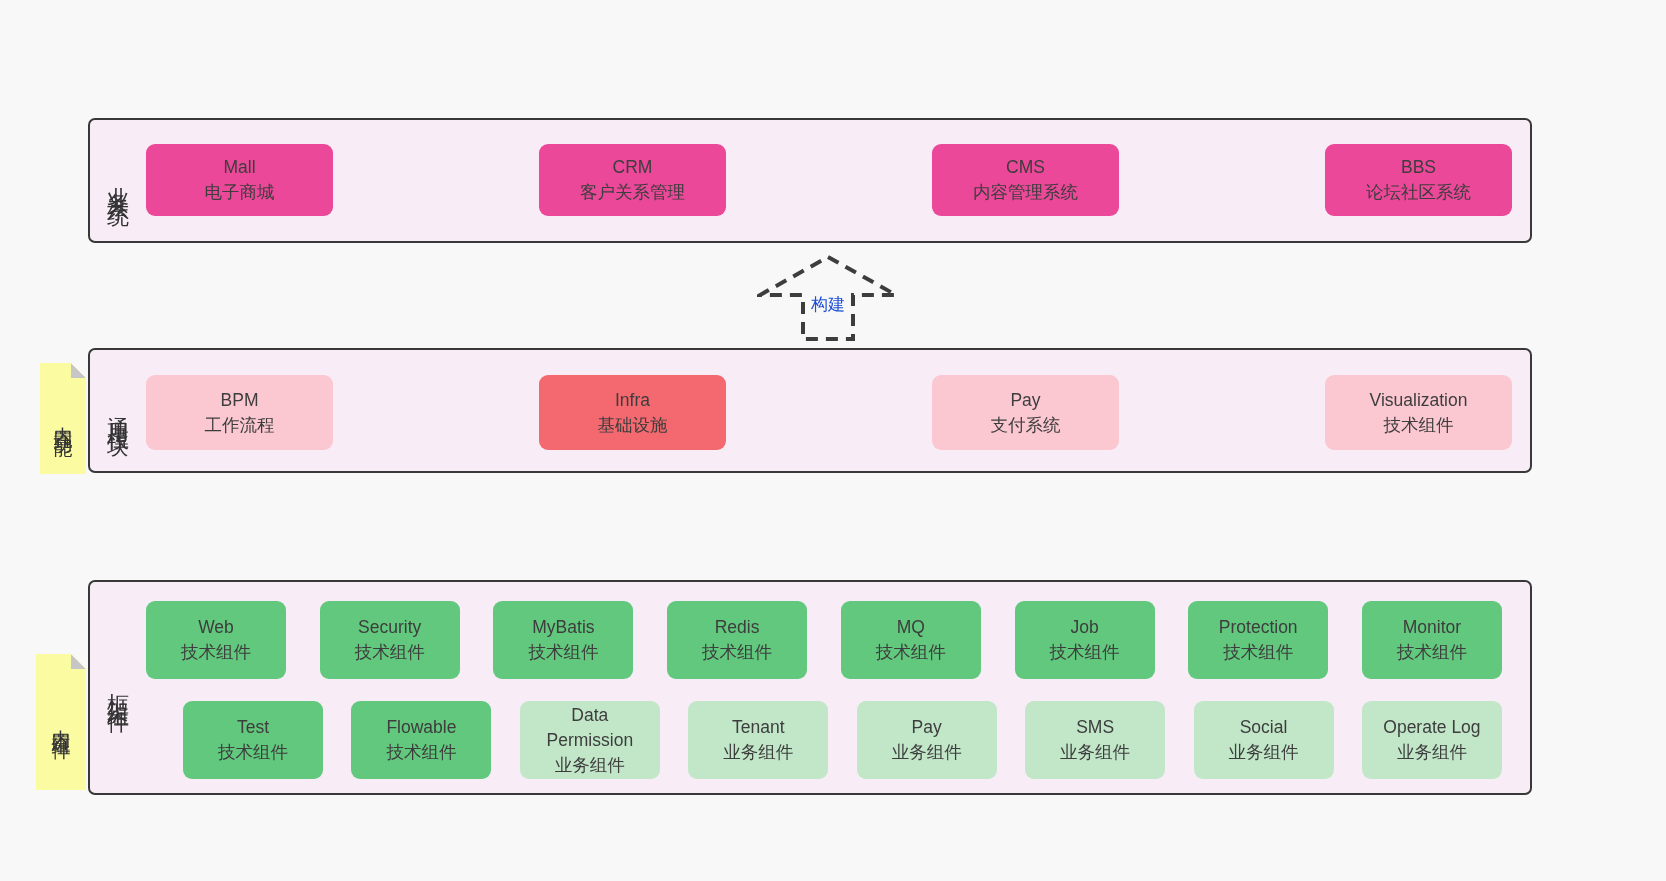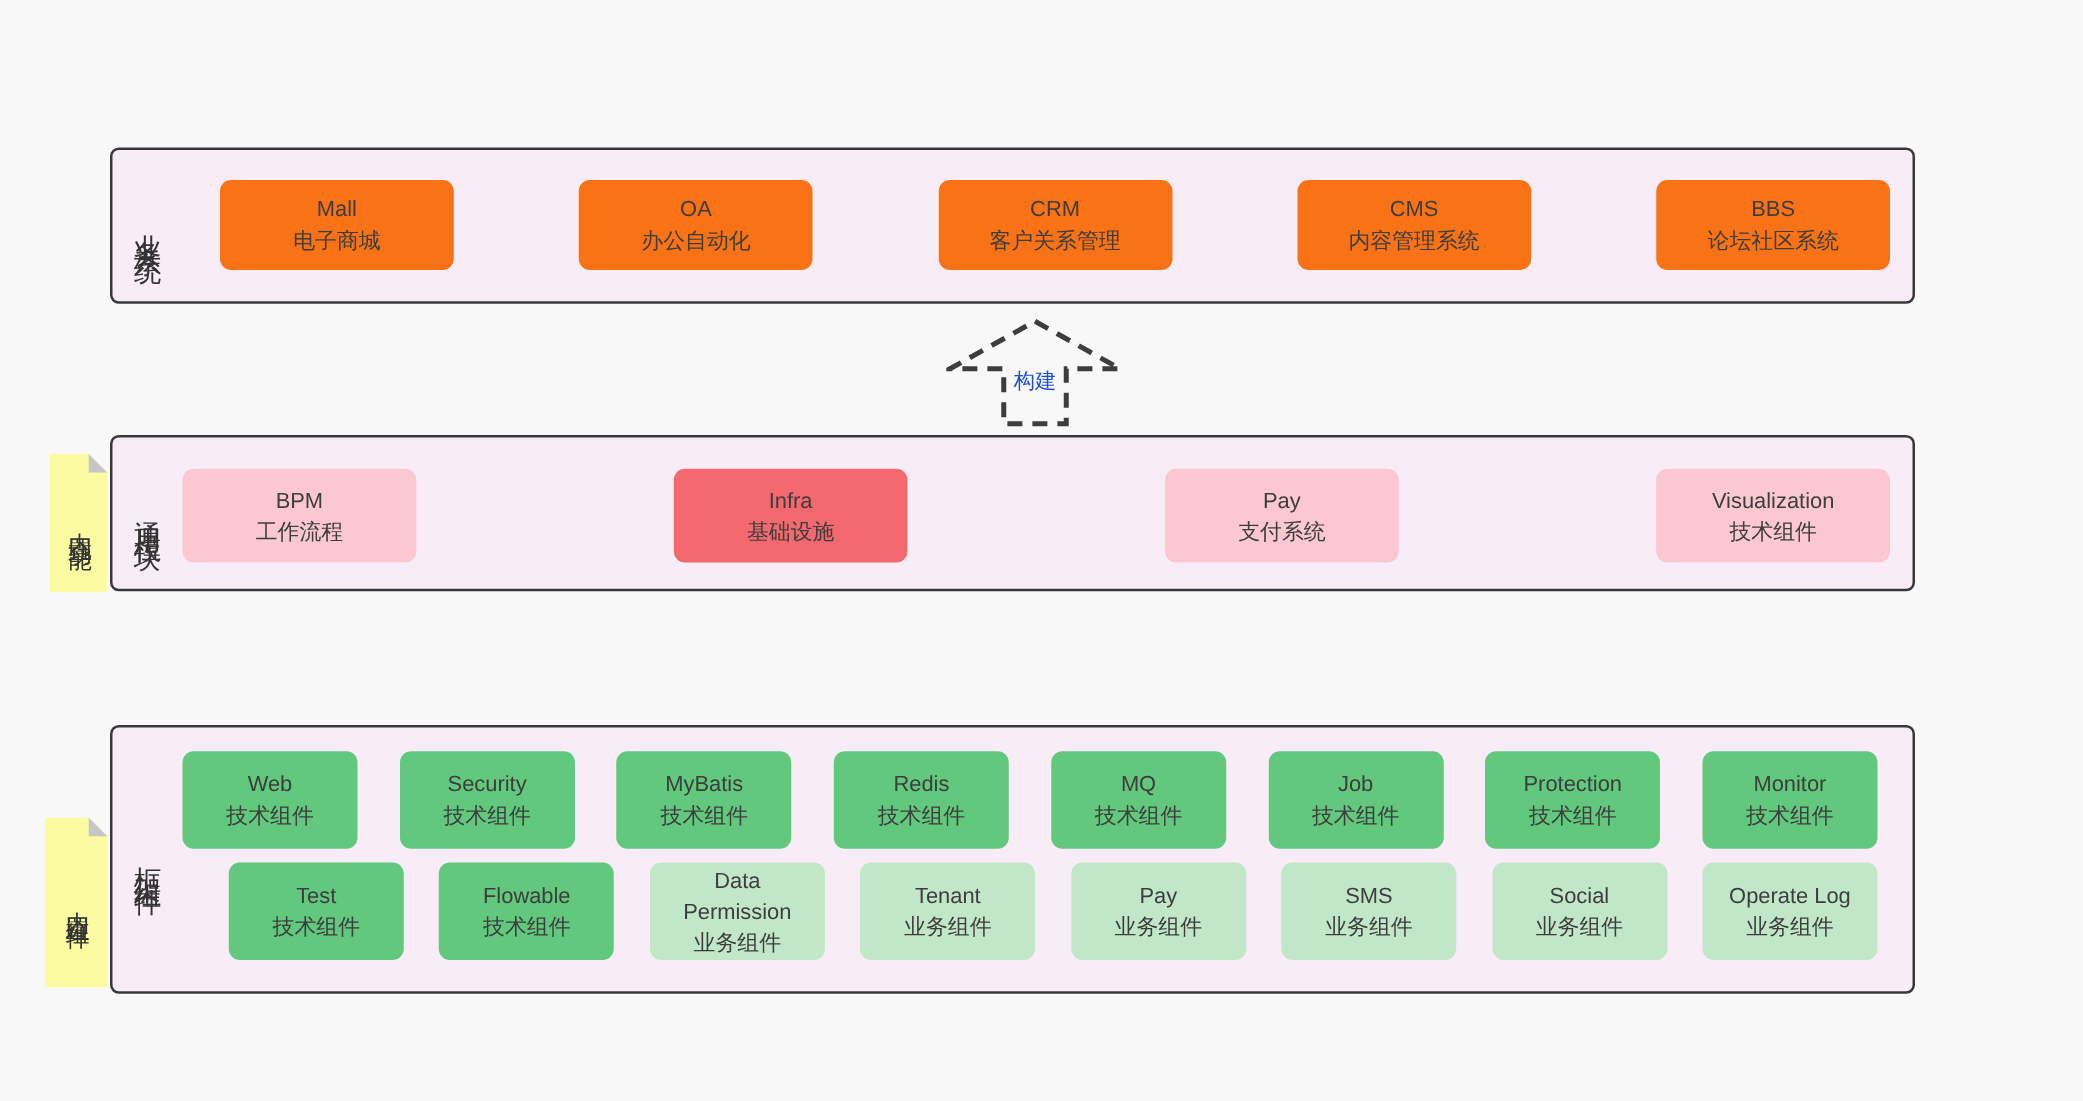--- a/index.html
+++ b/index.html
@@ -18,30 +18,30 @@
     position:absolute;left:13px;top:50%;transform:translateY(-50%);
     writing-mode:vertical-rl;text-orientation:upright;
     font-size:22px;letter-spacing:6px;color:#333;white-space:nowrap;
   }
   .row{
     position:absolute;left:56px;right:18px;display:flex;justify-content:space-between;
   }
   .row-business{top:24px;}
   .row-modules{top:25px;}
   .row-fw1{top:19px;right:28px;}
-  .row-fw2{top:108px;right:28px;padding-left:37px;}
+  .row-fw2{top:119px;right:28px;padding-left:37px;}
   .box{
     display:flex;flex-direction:column;align-items:center;justify-content:center;
     text-align:center;border-radius:9px;font-size:17.5px;line-height:25px;
     color:#3d3d3d;box-sizing:border-box;padding:0 8px;
   }
   .box-wide{width:187px;height:72px;}
   .box-mid{width:187px;height:75px;}
   .box-fw{width:140px;height:78px;padding:0 10px;}
-  .blue{background:#f97316;margin-left:30px;}
+  .blue{background:#ec4899;}
   .red{background:#f3696f;}
   .pink{background:#fbc8d2;}
   .gdark{background:#61c87d;}
   .glight{background:#c1e7c8;}
   .sticky{
     position:absolute;background:#fbfba2;z-index:5;
     clip-path:polygon(0 0,calc(100% - 15px) 0,100% 15px,100% 100%,0 100%);
   }
   .sticky-mid{left:40px;top:363px;width:46px;height:111px;}
   .sticky-bottom{left:36px;top:654px;width:50px;height:136px;}
@@ -67,24 +67,20 @@
 <body>
 
 <div class="canvas">
 
   <section class="panel panel-business">
     <div class="vlabel">业务系统</div>
     <div class="row row-business">
       <div class="box box-wide blue">
         <span>Mall</span>
         <span>电子商城</span>
-      </div>
-      <div class="box box-wide blue">
-        <span>OA</span>
-        <span>办公自动化</span>
       </div>
       <div class="box box-wide blue">
         <span>CRM</span>
         <span>客户关系管理</span>
       </div>
       <div class="box box-wide blue">
         <span>CMS</span>
         <span>内容管理系统</span>
       </div>
       <div class="box box-wide blue">

